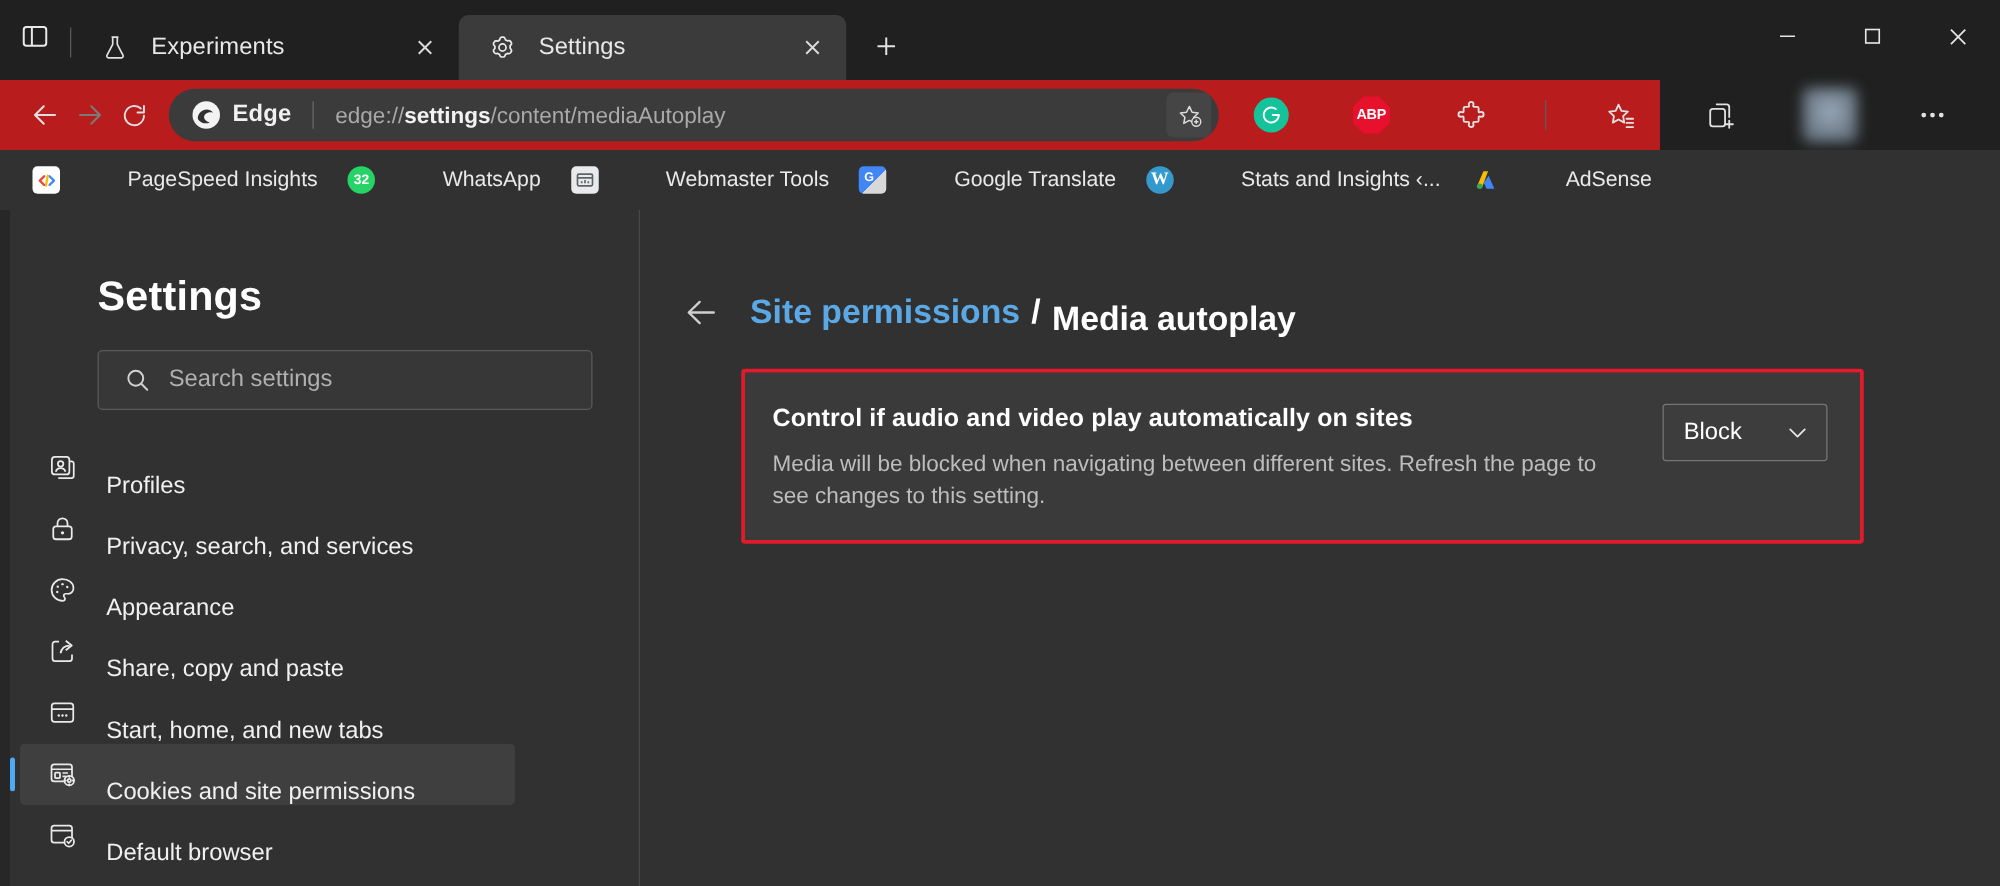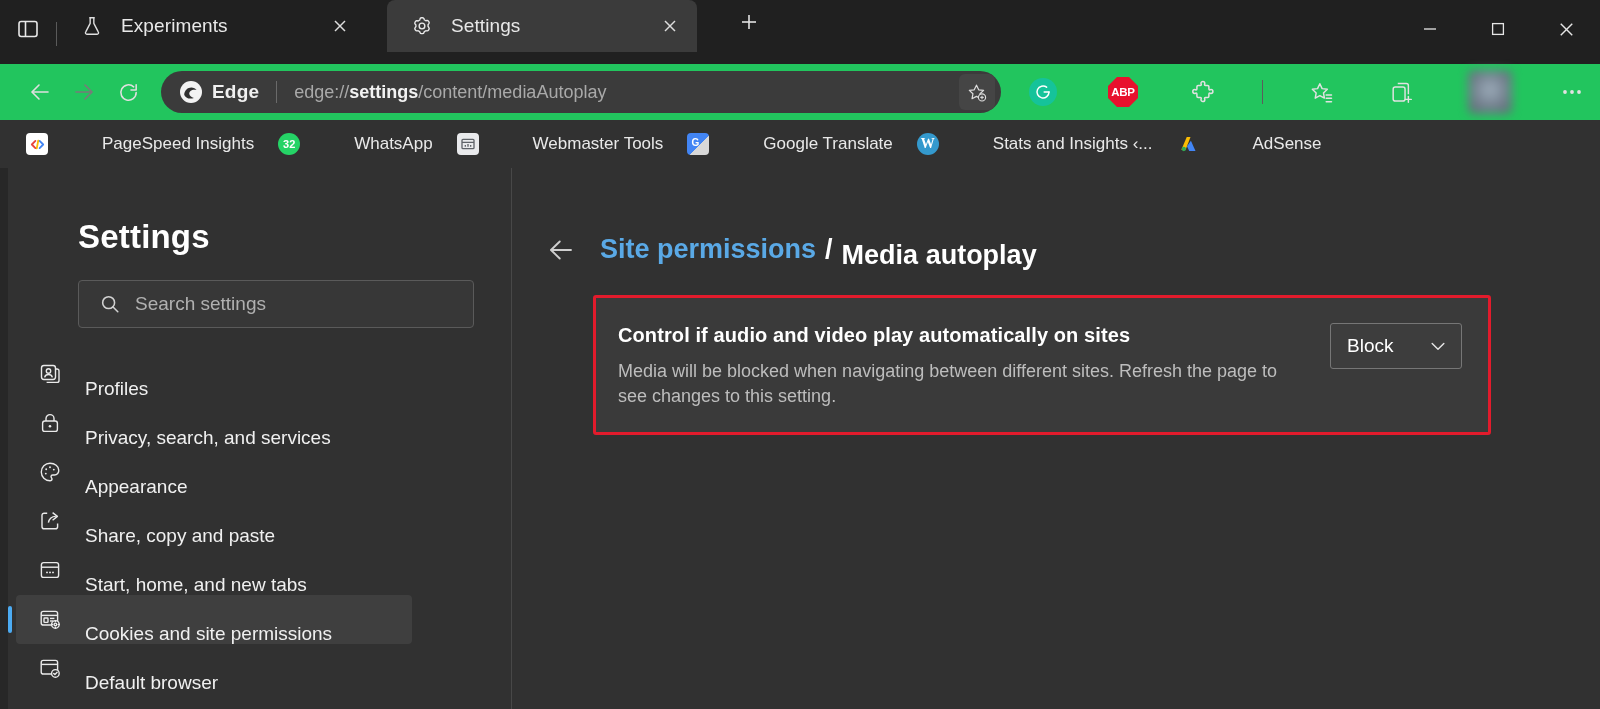--- a/index.html
+++ b/index.html
@@ -21,21 +21,21 @@
     width: 56px; height: 64px;
     display: flex; align-items: center; justify-content: center;
     padding-bottom: 6px;
   }
   .tab-actions-inner {
     width: 34px; height: 34px; display:flex; align-items:center; justify-content:center;
     border-radius: 5px;
   }
   .vsep { width: 1px; height: 24px; background: #5a5a5a; margin-bottom: 18px; }
 
-  .tabs { display: flex; align-items: flex-start; height: 64px; gap: 20px; }
+  .tabs { display: flex; align-items: flex-end; height: 64px; }
   .tab {
     height: 52px; display: flex; align-items: center;
     padding: 0 12px 0 22px; position: relative;
     min-width: 310px; max-width: 360px;
     border-radius: 8px 8px 0 0;
   }
   .tab.inactive { background: transparent; }
   .tab.active { background: #3b3b3b; }
   .tab-favicon { width: 26px; height: 26px; flex: 0 0 26px; display:flex; align-items:center; justify-content:center; margin-right: 16px; }
   .tab-title {
@@ -55,22 +55,22 @@
   .wincontrols {
     position: absolute; right: 0; top: 0; height: 58px; display: flex;
   }
   .wc {
     width: 68px; height: 58px; display:flex; align-items:center; justify-content:center;
     color: #e6e6e6;
   }
 
   
   .toolbar {
-    position: absolute; left: 0; top: 64px; width: 1600px; height: 56px;
-    background: #22c55e; display: flex; align-items: center;
+    position: absolute; left: 0; top: 64px; width: 1328px; height: 56px;
+    background: #b91c1c; display: flex; align-items: center;
   }
   .nav-btn {
     width: 40px; height: 40px; border-radius: 6px; margin-left: 12px;
     display: flex; align-items:center; justify-content:center; color: #e0e0e0;
   }
   .nav-btn.first { margin-left: 24px; }
   .nav-btn.disabled { color: #7a7a7a; }
 
   .omnibox {
     flex: 0 0 auto; width: 840px; height: 42px; margin-left: 16px;

